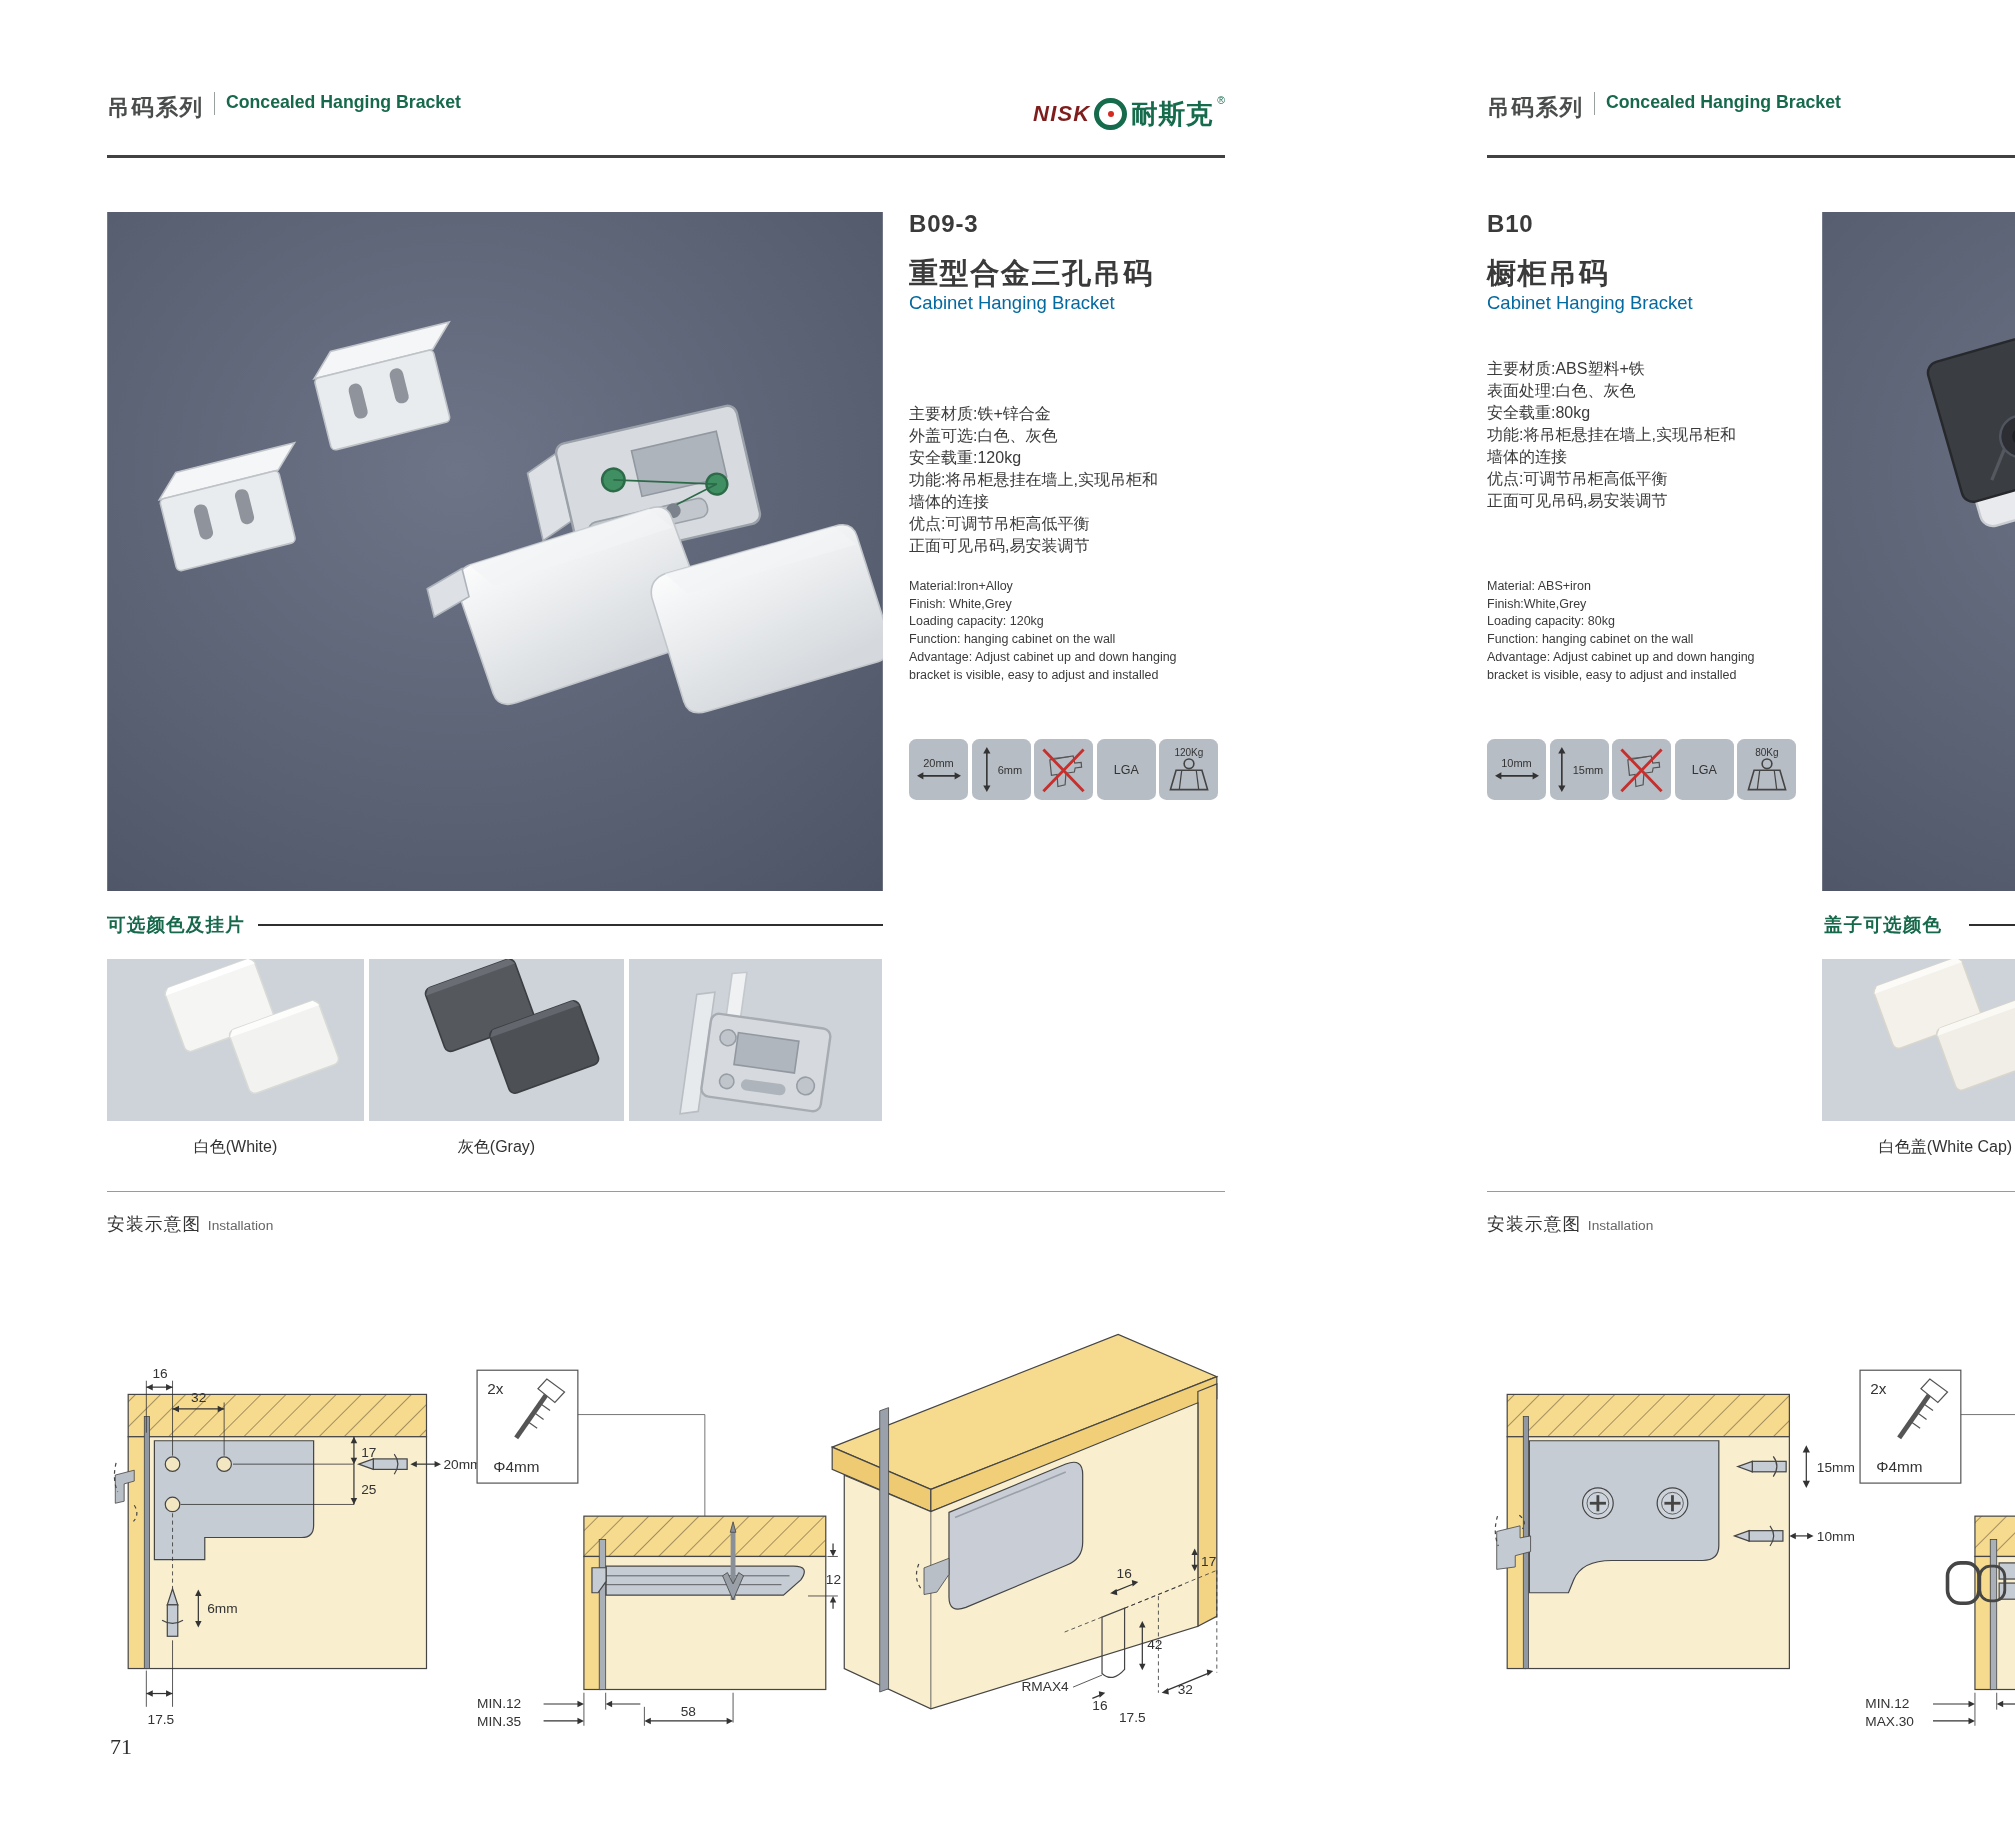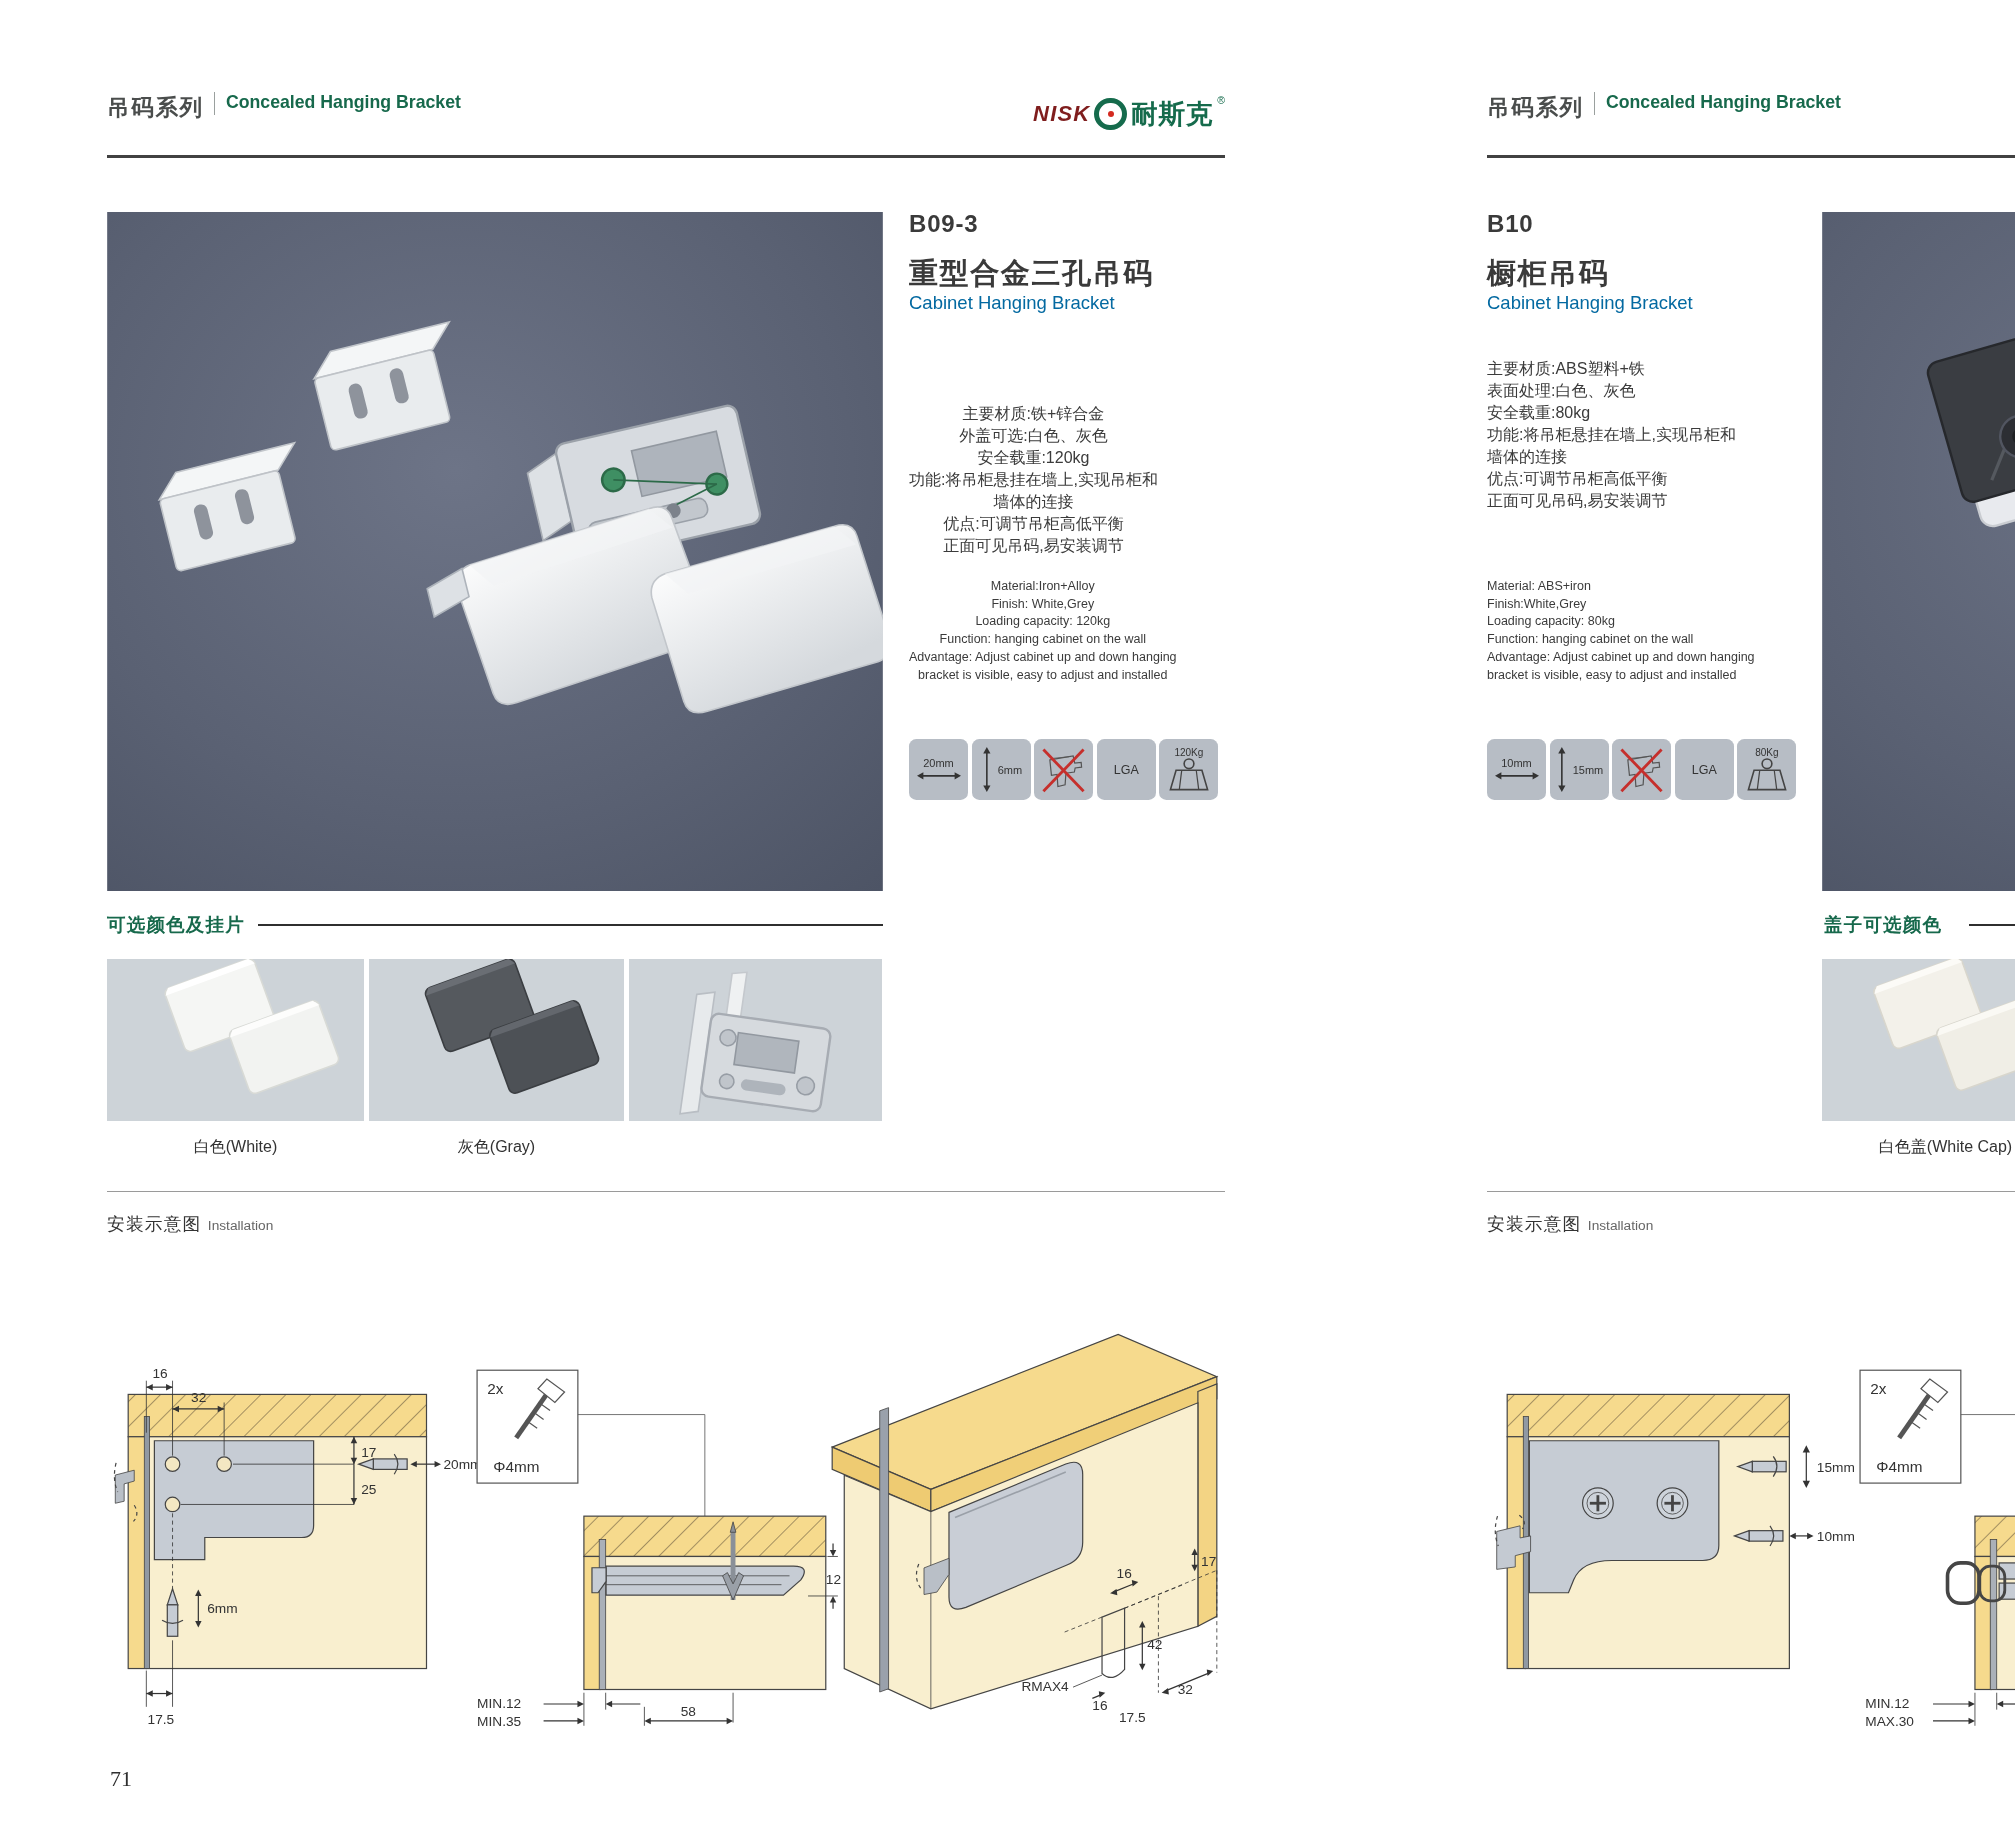--- a/index.html
+++ b/index.html
@@ -40,21 +40,21 @@
   .ic-label-sm{font-size:10px;color:#333;}
 
   
   .sec-title{font-size:18.5px;font-weight:bold;color:#17694c;letter-spacing:1.2px;white-space:nowrap;}
   .sec-line{height:1.6px;background:#2f2f2f;}
   .thin-divider{height:1.2px;background:#9a9a9a;}
   .install-cn{font-size:17.7px;font-weight:normal;color:#333;letter-spacing:1.2px;}
   .install-en{font-size:13.7px;color:#666;margin-left:6.4px;}
   .card{background:#cdd3d8;position:absolute;}
   .card-label{font-size:16px;color:#333;text-align:center;position:absolute;}
-  .pageno{font-family:"Liberation Serif","DejaVu Serif",serif;font-size:22px;color:#2e2e2e;margin-top:32px;}
+  .pageno{font-family:"Liberation Serif","DejaVu Serif",serif;font-size:22px;color:#2e2e2e;}
 
   
   svg text{font-family:"Liberation Sans","DejaVu Sans",sans-serif;}
   .dim{font-size:34px;fill:#333;}
   .dim-b{font-size:38px;fill:#333;}
   .oln{fill:none;stroke:#454545;stroke-width:3;}
   .dimln{stroke:#333;stroke-width:3;fill:none;}
   .ext{stroke:#333;stroke-width:2;fill:none;}
   .ah{fill:#333;}
 </style>
@@ -121,21 +121,21 @@
         <path d="M0,40 Q0,18 22,14 L255,0 Q278,-2 280,18 L294,150 Q296,172 274,176 L38,194 Q14,196 12,176 Z" fill="url(#covL)" stroke="#c2c6cb" stroke-width="2"></path>
         <polygon points="22,14 255,0 278,30 45,46" fill="#f2f4f5" opacity="0.7"></polygon>
         <polygon points="-36,30 12,16 12,52 -36,66" fill="#dde1e5" stroke="#aeb4bb" stroke-width="2"></polygon>
       </g>
       <g transform="translate(668,440) rotate(-12)">
         <path d="M0,40 Q0,18 22,14 L240,0 Q263,-2 265,18 L278,150 Q280,172 258,176 L38,192 Q14,194 12,174 Z" fill="url(#covL)" stroke="#c2c6cb" stroke-width="2"></path>
         <polygon points="22,14 240,0 262,28 45,44" fill="#f2f4f5" opacity="0.7"></polygon>
       </g>
     </svg>
 
-    <div class="abs" style="left:909px;top:210px;width:322px;height:613px;text-align:center;">
+    <div class="abs" style="left:909px;top:210px;width:322px;height:613px;">
       <div class="abs code" style="top:0;">B09-3</div>
       <div class="abs name-cn" style="top:44px;">重型合金三孔吊码</div>
       <div class="abs name-en" style="top:82px;">Cabinet Hanging Bracket</div>
       <div class="abs specs-cn" style="top:148px;margin-top:45px;">
         <div>主要材质:铁+锌合金</div>
         <div>外盖可选:白色、灰色</div>
         <div>安全载重:120kg</div>
         <div>功能:将吊柜悬挂在墙上,实现吊柜和</div>
         <div>墙体的连接</div>
         <div>优点:可调节吊柜高低平衡</div>

